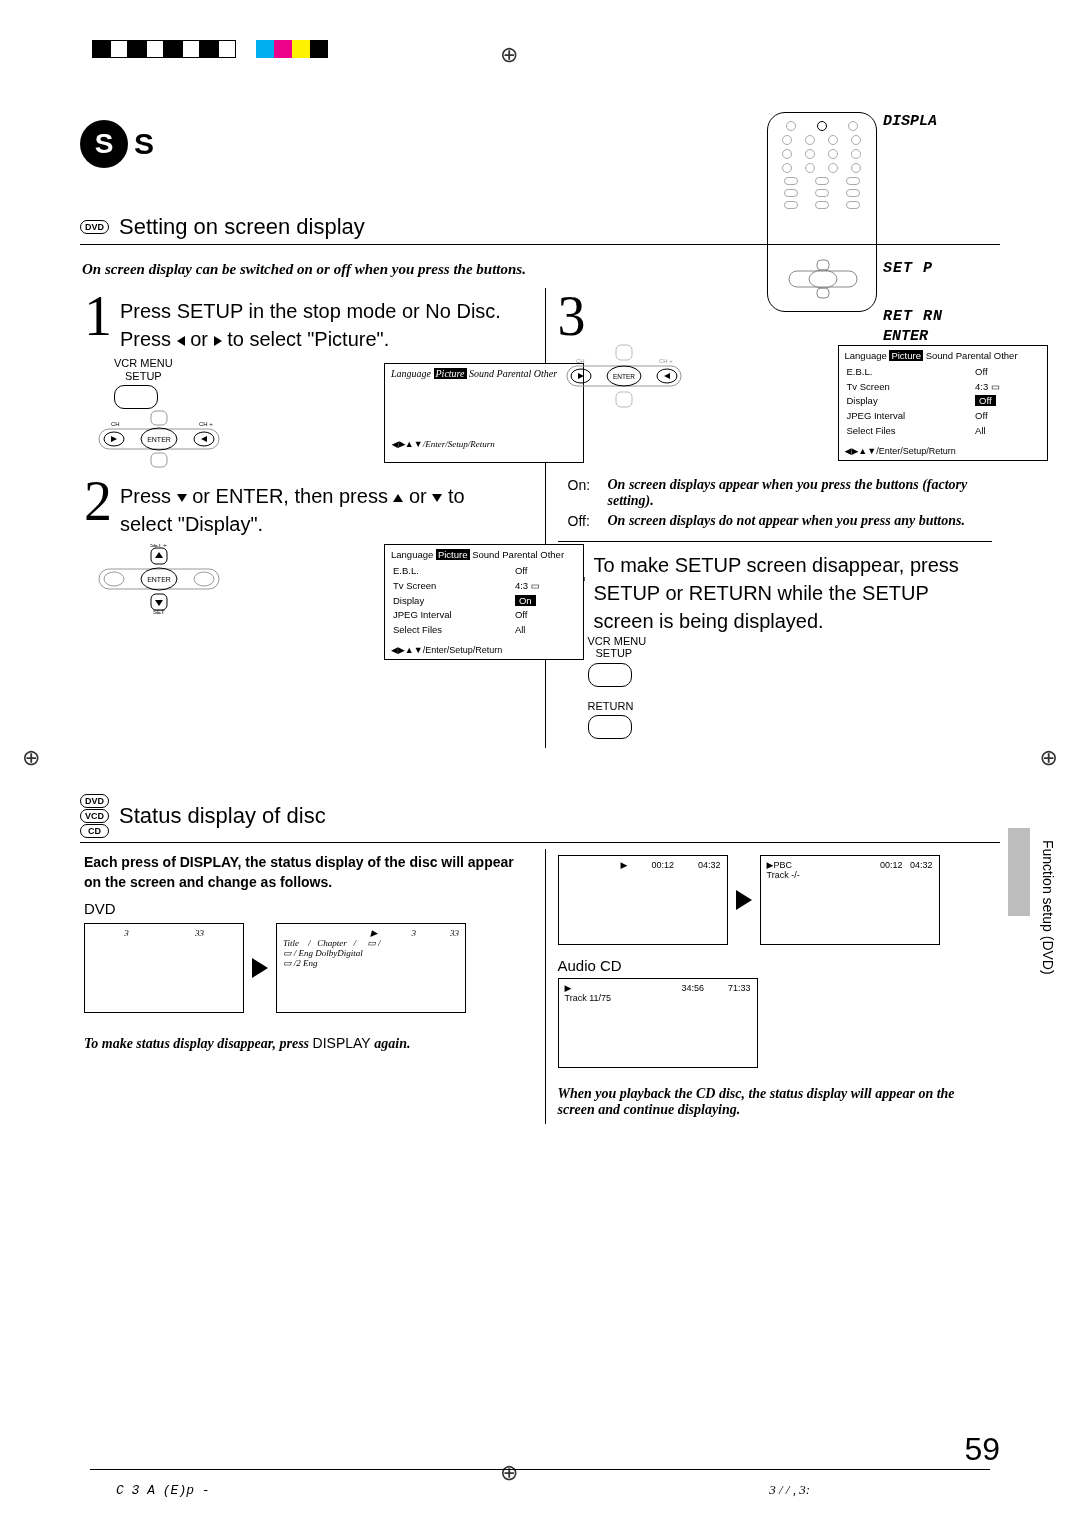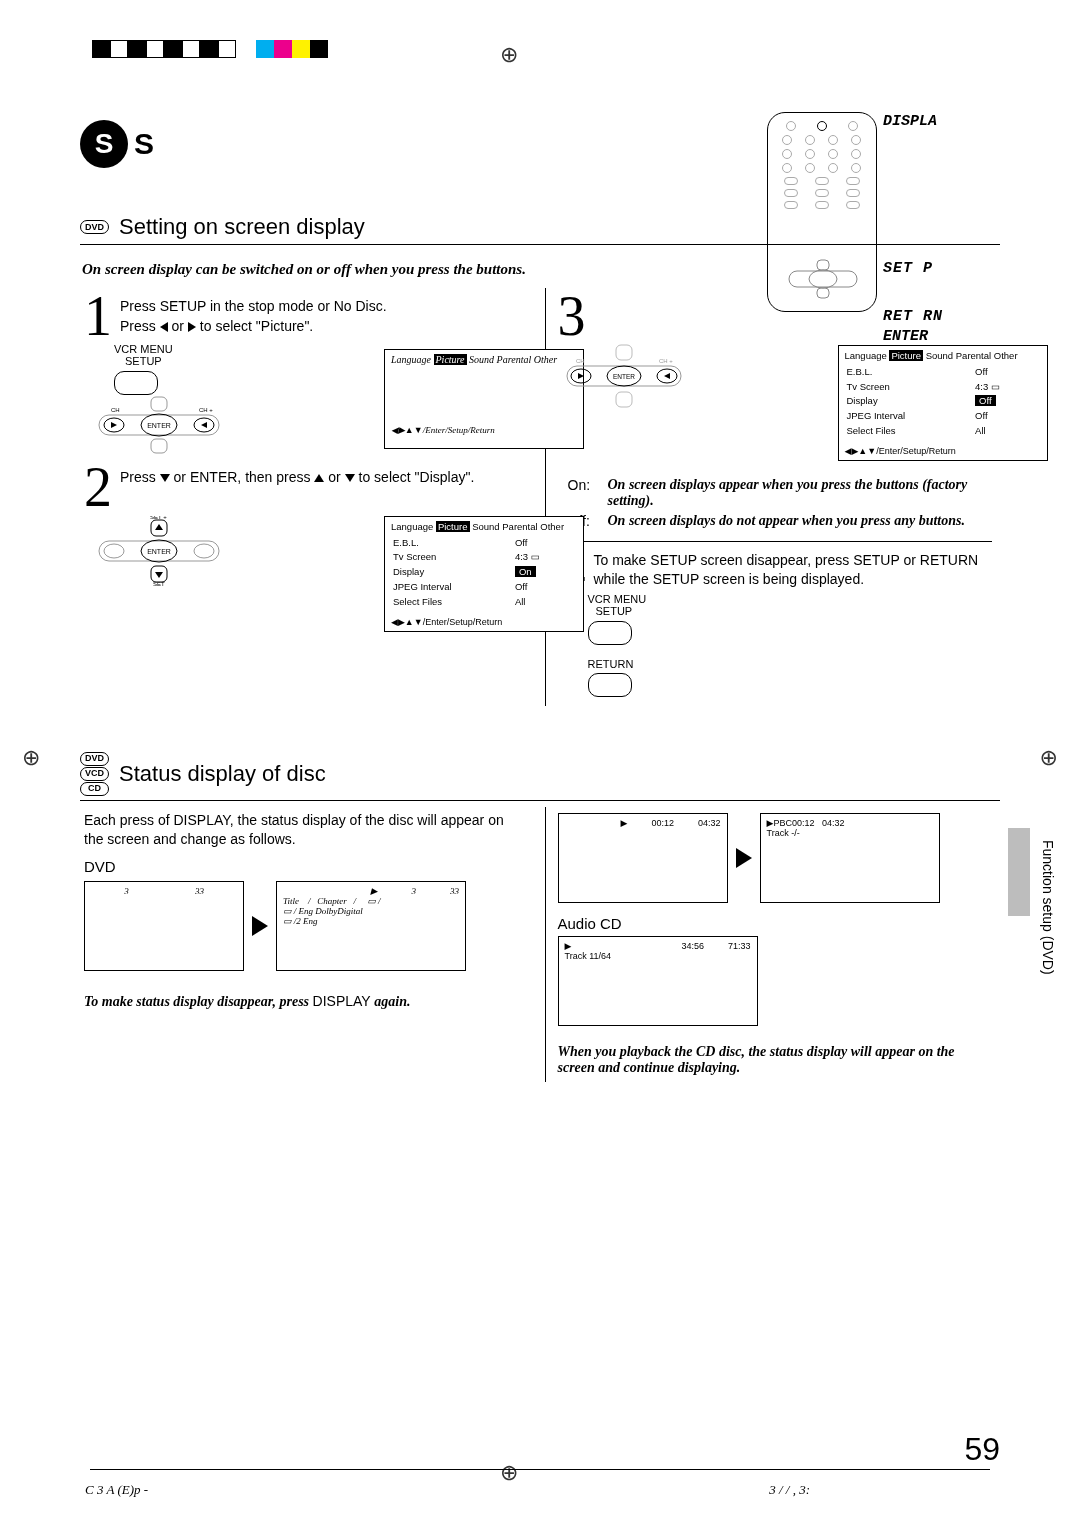--- a/index.html
+++ b/index.html
@@ -54,21 +54,21 @@
     border:1.3px solid #000; border-radius:50px/50px; font-size:9px;
     font-weight:700; padding:1.5px 4px; text-align:center; line-height:1;
   }
   .intro-italic { font-style:italic; font-family:"Times New Roman",serif; font-weight:700; font-size:15px; margin:16px 0 10px 2px;}
   
   .cols { display:flex; gap:18px; }
   .col { flex:1; border-left:1px solid #000; padding:0 8px 6px 12px;}
   .col:first-child { border-left:none; padding-left:4px;}
   .step { display:flex; gap:8px; margin-top:6px; }
   .step-num { font-family:"Times New Roman",serif; font-size:56px; line-height:0.8; font-weight:400;}
-  .step-text { font-size:14px; line-height:1.4; padding-top:3px; }
+  .step-text { font-size:20px; line-height:1.4; padding-top:3px; }
   .menu-box {
     border:1px solid #000; background:#fff; font-size:10px; padding:4px 6px;
     width:180px; margin-top:6px; margin-left:120px;
   }
   .menu-tabs { font-family:"Times New Roman",serif; font-style:italic;}
   .menu-tabs .sel { background:#000; color:#fff; padding:0 2px;}
   .menu-rows { font-family:Arial; font-size:9.5px; line-height:1.35; margin-top:3px;}
   .menu-rows .sel { background:#000; color:#fff; padding:0 4px;}
   .menu-foot { font-size:9px; margin-top:6px;}
   .pad-svg { display:block; }
@@ -86,21 +86,21 @@
   .arrow-rt {
     width:0; height:0; border-top:10px solid transparent; border-bottom:10px solid transparent;
     border-left:16px solid #000;
   }
   .page-num { position:absolute; right:0px; bottom:-40px; font-size:32px;}
   .vert-label {
     position:absolute; right:-56px; top:720px; writing-mode:vertical-rl;
     font-size:14px;
   }
   .footer-line { position:absolute; bottom:58px; left:90px; right:90px; border-top:1px solid #000;}
-  .footer-left { position:absolute; bottom:30px; left:85px; font-style:italic; font-family:Liberation Serif, serif; font-size:13px;}
+  .footer-left { position:absolute; bottom:30px; left:116px; font-style:italic; font-family:Liberation Mono, monospace; font-size:13px;}
   .footer-right { position:absolute; bottom:30px; right:270px; font-style:italic; font-family:"Times New Roman",serif; font-size:13px;}
   .tri { display:inline-block; width:0; height:0; vertical-align:middle;}
   .tri.r { border-top:5px solid transparent; border-bottom:5px solid transparent; border-left:8px solid #000;}
   .tri.l { border-top:5px solid transparent; border-bottom:5px solid transparent; border-right:8px solid #000;}
   .tri.u { border-left:5px solid transparent; border-right:5px solid transparent; border-bottom:8px solid #000;}
   .tri.d { border-left:5px solid transparent; border-right:5px solid transparent; border-top:8px solid #000;}
 </style>
 </head>
 <body>
 
@@ -386,21 +386,21 @@
     <span style="display:inline-flex; flex-direction:column; gap:1px;">
       <span class="oval-badge">DVD</span>
       <span class="oval-badge">VCD</span>
       <span class="oval-badge">CD</span>
     </span>
     <span>Status display of disc</span>
   </div>
 
   <div class="cols">
     <div class="col">
-      <div style="font-size:14px; line-height:1.4; margin:4px 0 8px;">Each press of DISPLAY, the status display of the disc will appear on the screen and change as follows.</div>
+      <div style="font-size:14px; line-height:1.4; margin:4px 0 8px;font-weight:bold;">Each press of DISPLAY, the status display of the disc will appear on the screen and change as follows.</div>
       <div style="font-size:15px;">DVD</div>
       <div class="disc-display">
         <div class="osd-box" style="width:160px">
           <div style="display:flex; justify-content:space-around;">
             <span>3</span>
             <span>33</span>
           </div>
         </div>
         <div class="arrow-rt"></div>
         <div class="osd-box" style="width:190px">
@@ -431,36 +431,36 @@
       <div class="disc-display">
         <div class="osd-box" style="width:170px; font-style:normal; font-family:Arial;">
           <div style="display:flex; justify-content:flex-end; gap:24px;">
             <span>▶</span>
             <span>00:12</span>
             <span>04:32</span>
           </div>
         </div>
         <div class="arrow-rt"></div>
         <div class="osd-box" style="width:180px; font-style:normal; font-family:Arial;">
-          <div style="display:flex; justify-content:flex-start;">
+          <div style="display:flex; justify-content:space-between;">
             <span>▶PBC</span>
             <span><span>00:12</span>&nbsp;&nbsp;&nbsp;<span>04:32</span></span>
           </div>
           <div>Track -/-</div>
         </div>
       </div>
 
       <div style="font-size:15px; margin-top:12px;">Audio CD</div>
       <div class="osd-box" style="width:200px; font-style:normal; font-family:Arial; margin-top:4px;">
         <div style="display:flex; justify-content:flex-end; gap:24px;">
           <span style="margin-right:auto">▶</span>
           <span>34:56</span>
           <span>71:33</span>
         </div>
-        <div>Track 11/64</div>
+        <div>Track 11/75</div>
       </div>
 
       <div class="ital" style="margin-top:18px;">When you playback the CD disc, the status display will appear on the screen and continue displaying.</div>
     </div>
   </div>
 
   <div class="page-num">59</div>
   <div class="vert-label">Function setup (DVD)</div>
 </div>
 

